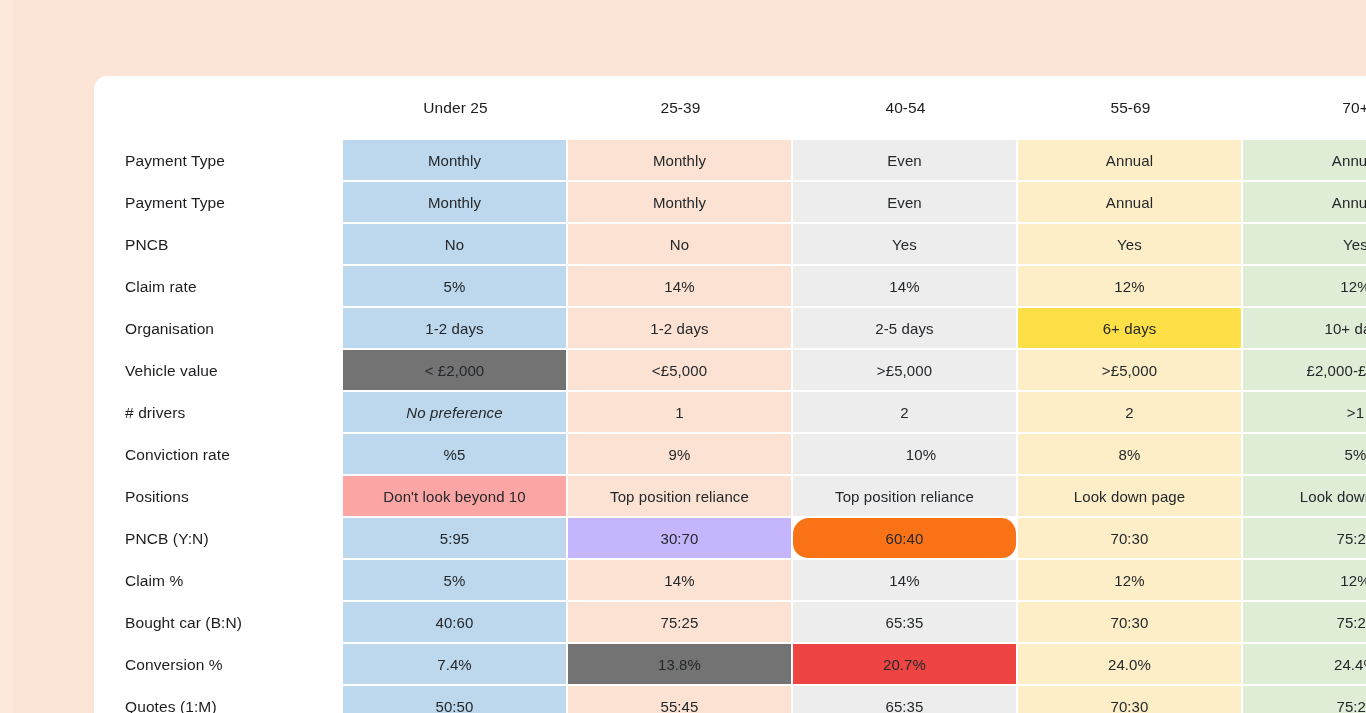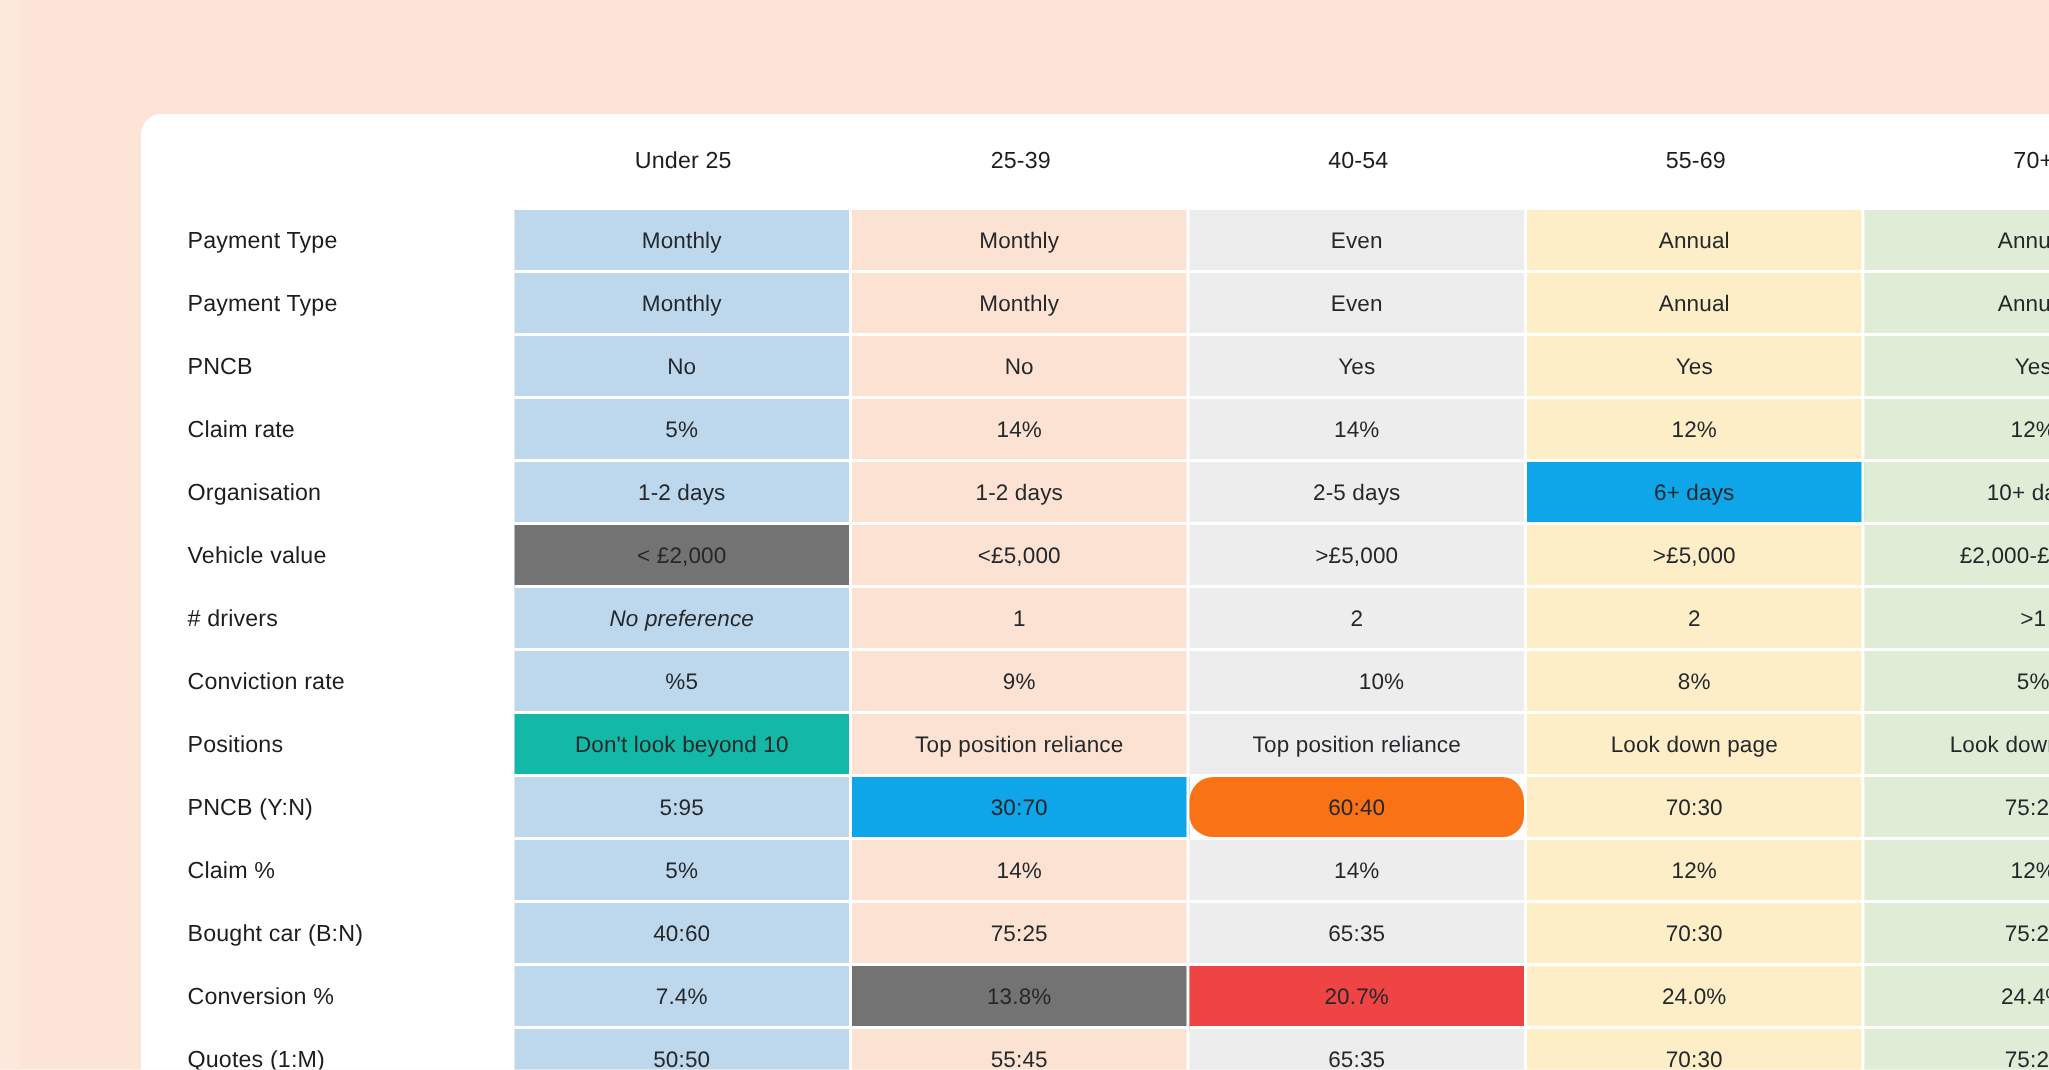--- a/index.html
+++ b/index.html
@@ -146,21 +146,21 @@
           <td class="tint-1" style="background: rgb(252, 226, 211);">14%</td>
           <td class="tint-2" style="background: rgb(237, 237, 237);">14%</td>
           <td class="tint-3" style="background: rgb(253, 238, 200);">12%</td>
           <td class="tint-4" style="background: rgb(223, 236, 214);">12%</td>
         </tr>
         <tr>
           <th class="row-label">Organisation</th>
           <td class="tint-0" style="background: rgb(189, 215, 236);">1-2 days</td>
           <td class="tint-1" style="background: rgb(252, 226, 211);">1-2 days</td>
           <td class="tint-2" style="background: rgb(237, 237, 237);">2-5 days</td>
-          <td class="tint-3" style="background: #0ea5e9;">6+ days</td>
+          <td class="tint-3" style="background: #fde047;">6+ days</td>
           <td class="tint-4" style="background: rgb(223, 236, 214);">10+ days</td>
         </tr>
         <tr>
           <th class="row-label">Vehicle value</th>
           <td class="tint-0" style="background: #737373;">&lt; £2,000</td>
           <td class="tint-1" style="background: rgb(252, 226, 211);">&lt;£5,000</td>
           <td class="tint-2" style="background: rgb(237, 237, 237);">&gt;£5,000</td>
           <td class="tint-3" style="background: rgb(253, 238, 200);">&gt;£5,000</td>
           <td class="tint-4" style="background: rgb(223, 236, 214);">£2,000-£5,000</td>
         </tr>
@@ -175,30 +175,30 @@
         <tr>
           <th class="row-label">Conviction rate</th>
           <td class="tint-0" style="background: rgb(189, 215, 236);">%5</td>
           <td class="tint-1" style="background: rgb(252, 226, 211);">9%</td>
           <td class="tint-2" style="background: rgb(237, 237, 237); padding-left: 33px;">10%</td>
           <td class="tint-3" style="background: rgb(253, 238, 200);">8%</td>
           <td class="tint-4" style="background: rgb(223, 236, 214);">5%</td>
         </tr>
         <tr>
           <th class="row-label">Positions</th>
-          <td class="tint-0" style="background: #14b8a6;">Don't look beyond 10</td>
+          <td class="tint-0" style="background: #fca5a5;">Don't look beyond 10</td>
           <td class="tint-1" style="background: rgb(252, 226, 211);">Top position reliance</td>
           <td class="tint-2" style="background: rgb(237, 237, 237);">Top position reliance</td>
           <td class="tint-3" style="background: rgb(253, 238, 200);">Look down page</td>
           <td class="tint-4" style="background: rgb(223, 236, 214);">Look down page</td>
         </tr>
         <tr>
           <th class="row-label">PNCB (Y:N)</th>
           <td class="tint-0" style="background: rgb(189, 215, 236);">5:95</td>
-          <td class="tint-1" style="background: #0ea5e9;">30:70</td>
+          <td class="tint-1" style="background: #c4b5fd;">30:70</td>
           <td class="tint-2" style="background: #f97316; border-radius: 16px;">60:40</td>
           <td class="tint-3" style="background: rgb(253, 238, 200);">70:30</td>
           <td class="tint-4" style="background: rgb(223, 236, 214);">75:25</td>
         </tr>
         <tr>
           <th class="row-label">Claim %</th>
           <td class="tint-0" style="background: rgb(189, 215, 236);">5%</td>
           <td class="tint-1" style="background: rgb(252, 226, 211);">14%</td>
           <td class="tint-2" style="background: rgb(237, 237, 237);">14%</td>
           <td class="tint-3" style="background: rgb(253, 238, 200);">12%</td>

